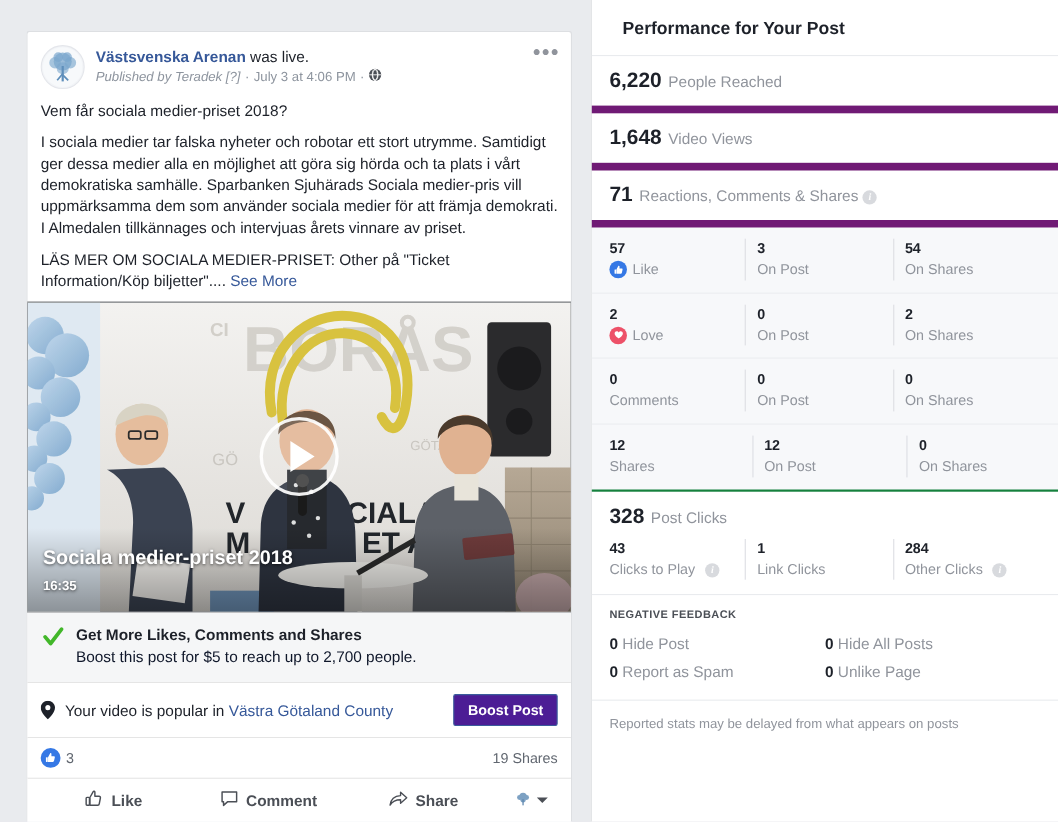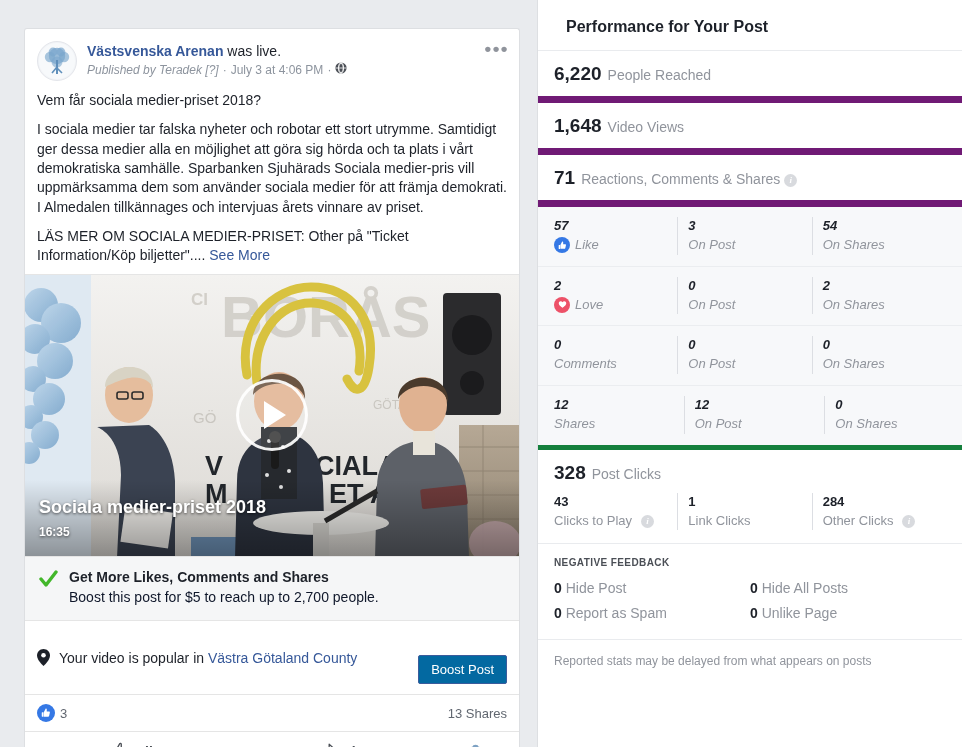--- a/index.html
+++ b/index.html
@@ -111,25 +111,24 @@
   .popular-row {
     display: flex; align-items: center;
     padding: 10px 12px; background: #fff;
     border-bottom: 1px solid #e5e5e5;
     min-height: 45px;
   }
   .pin-ic { flex: 0 0 18px; display: flex; align-items: center; }
   .popular-text { font-size: 14px; color: #1d2129; flex: 1; padding-left: 4px; }
   .popular-text .link { color: #365899; cursor: pointer; }
   .boost-btn {
-    background: #0369a1; color: #fff; border: 1px solid #3b5c9c;
-    font-weight: normal; font-size: 13px;
+    background: #4c1d95; color: #fff; border: 1px solid #3b5c9c;
+    font-weight: bold; font-size: 13px;
     padding: 6px 12px; border-radius: 2px; cursor: pointer;
     font-family: "Liberation Sans", sans-serif;
-    margin-top: 24px;
   }
 
   
   .counts-row {
     display: flex; align-items: center; justify-content: space-between;
     padding: 9px 12px 9px 12px; background: #fff;
   }
   .like-count { display: flex; align-items: center; gap: 5px; }
   .like-badge {
     width: 18px; height: 18px; border-radius: 50%;
@@ -174,21 +173,21 @@
   .stat-big-label { font-size: 14px; color: #90949c; }
   .info-ic {
     display: inline-flex; align-items: center; justify-content: center;
     width: 13px; height: 13px; border-radius: 50%;
     background: #d8dade; color: #fff;
     font-size: 9px; font-style: italic; font-weight: bold;
     font-family: "Liberation Serif", serif;
     margin-left: 4px; vertical-align: 1px; cursor: pointer;
   }
 
-  .breakdown { background: #f7f8fa; border-bottom: 5px solid #15803d; font-style: italic; }
+  .breakdown { background: #f7f8fa; border-bottom: 2px solid #15803d; }
   .bd-row {
     display: flex; padding: 10px 16px 11px 16px;
     border-bottom: 1px solid #ebedf0;
   }
   .bd-row:last-child { border-bottom: none; gap: 19px; }
   .bd-cell { flex: 1 1 0; padding-left: 10px; }
   .bd-cell.first { padding-left: 0; border-left: none; }
   .bd-cell.div { border-left: 1px solid #dcdee3; }
   .bd-num { font-size: 13px; font-weight: bold; color: #1d2129; line-height: 1.45; }
   .bd-lab { font-size: 13px; color: #90949c; display: flex; align-items: center; gap: 5px; line-height: 1.45; }
@@ -405,32 +404,40 @@
       <div class="counts-row">
         <div class="like-count">
           <span class="like-badge">
             <svg width="10" height="10" viewBox="0 0 12 12">
               <path d="M3.2 5.3 L5.4 1.1 C5.8 .4 6.9 .7 6.9 1.5 L6.9 4.2 L9.6 4.2 C10.3 4.2 10.8 4.9 10.6 5.6 L9.7 9.5 C9.6 10 9.1 10.4 8.6 10.4 L3.2 10.4 Z" fill="#fff"></path>
               <rect x="0.9" y="5.2" width="2" height="5.3" rx="0.5" fill="#fff"></rect>
             </svg>
           </span>
           <span class="count-num">3</span>
         </div>
-        <div class="shares-num">13 Shares</div>
+        <div class="shares-num">19 Shares</div>
       </div>
 
       <div class="action-bar">
         <div class="action-btn">
           <span>
             <svg width="17" height="17" viewBox="0 0 18 18">
               <path d="M5 7.4 L8.2 1.8 C8.6 1.1 9.8 1.4 9.8 2.3 L9.8 6.2 L13.8 6.2 C14.7 6.2 15.3 7 15.1 7.9 L14 13.6 C13.9 14.3 13.3 14.8 12.6 14.8 L5 14.8 Z" fill="none" stroke="#4b4f56" stroke-width="1.4" stroke-linejoin="round"></path>
               <rect x="1.4" y="7.3" width="3.2" height="7.5" rx="0.8" fill="none" stroke="#4b4f56" stroke-width="1.4"></rect>
             </svg>
           </span>
           <span>Like</span>
+        </div>
+        <div class="action-btn">
+          <span>
+            <svg width="17" height="17" viewBox="0 0 18 18">
+              <path d="M2 2.2 H16 V11.6 H7.2 L3.4 15 V11.6 H2 Z" fill="none" stroke="#4b4f56" stroke-width="1.4" stroke-linejoin="round"></path>
+            </svg>
+          </span>
+          <span>Comment</span>
         </div>
         <div class="action-btn">
           <span>
             <svg width="18" height="17" viewBox="0 0 20 18">
               <path d="M1.8 15 C2.6 8.4 7 5.6 12.4 5.4 L12.4 2 L18.6 7.6 L12.4 13.2 L12.4 9.6 C7.6 9.6 4 11.4 1.8 15 Z" fill="none" stroke="#4b4f56" stroke-width="1.4" stroke-linejoin="round"></path>
             </svg>
           </span>
           <span>Share</span>
         </div>
         <div class="action-tail">

